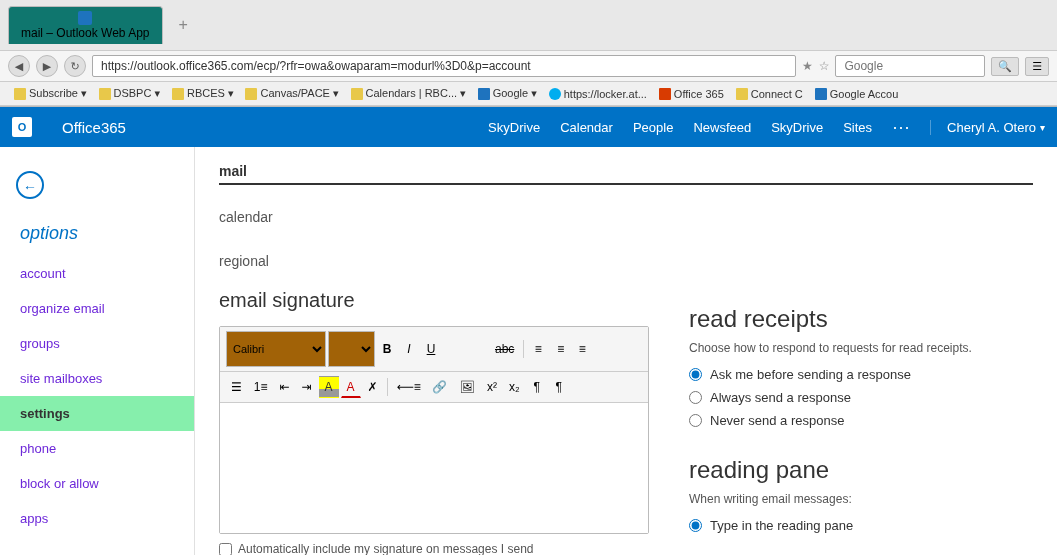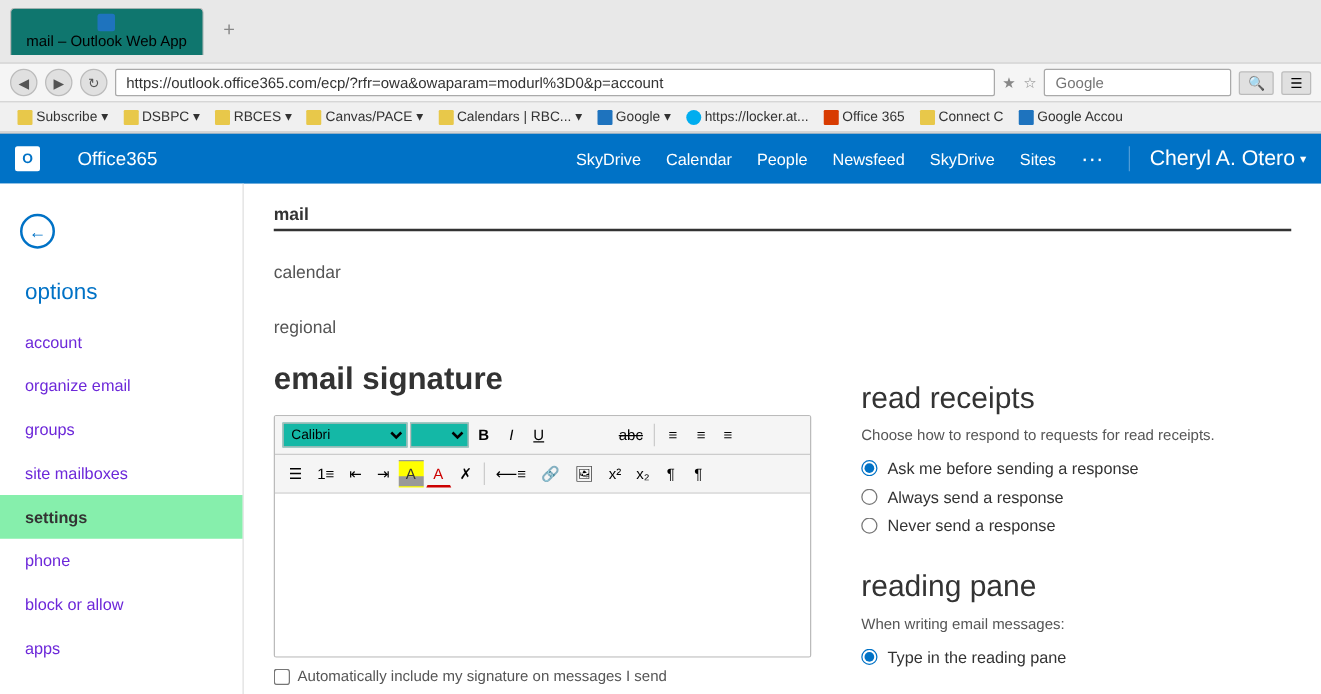--- a/index.html
+++ b/index.html
@@ -28,46 +28,46 @@
 
     
     .o365-nav { background: #0072c6; padding: 0 12px; display: flex; align-items: center; height: 40px; }
     .o365-logo { display: flex; align-items: center; gap: 6px; margin-right: auto; }
     .o365-logo-icon { width: 20px; height: 20px; background: #fff; border-radius: 2px; display: flex; align-items: center; justify-content: center; }
     .o365-logo-icon span { color: #0072c6; font-size: 11px; font-weight: bold; }
     .o365-logo-text { color: #fff; font-size: 15px; font-weight: 300; margin-left: 24px; }
     .o365-nav-links { display: flex; align-items: center; gap: 20px; }
     .o365-nav-link { color: #fff; font-size: 13px; cursor: pointer; text-decoration: none; }
     .o365-dots { color: #fff; font-size: 18px; cursor: pointer; }
-    .o365-user { color: #fff; font-size: 17px; margin-left: 20px; cursor: pointer; border-left: 1px solid rgba(255,255,255,0.3); padding-left: 16px; }
+    .o365-user { color: #fff; font-size: 13px; margin-left: 20px; cursor: pointer; border-left: 1px solid rgba(255,255,255,0.3); padding-left: 16px; }
 
     
     .main-content { display: flex; background: #fff; min-height: 420px; }
 
     
     .sidebar { width: 195px; background: #fff; padding: 16px 0; border-right: 1px solid #e0e0e0; }
     .sidebar-back { display: flex; align-items: center; padding: 8px 16px; cursor: pointer; margin-bottom: 8px; }
     .back-icon { width: 28px; height: 28px; border: 2px solid #0072c6; border-radius: 50%; display: flex; align-items: center; justify-content: center; color: #0072c6; font-size: 14px; }
-    .sidebar-section-title { color: #0072c6; font-size: 18px; font-weight: 300; padding: 8px 20px 12px; }
+    .sidebar-section-title { color: #0072c6; font-size: 18px; font-weight: 300; padding: 8px 20px 12px; font-style: italic; }
     .sidebar-item { padding: 10px 20px; color: #6d28d9; cursor: pointer; font-size: 13px; }
     .sidebar-item.active { background: #86efac; font-weight: 600; color: #333; }
 
     
     .content-area { flex: 1; padding: 16px 24px; }
     
     
     .sub-tabs { display: flex; gap: 24px; margin-bottom: 16px; border-bottom: none; flex-direction: column; }
     .sub-tab { font-size: 14px; color: #555; cursor: pointer; padding-bottom: 4px; }
     .sub-tab.active { color: #333; font-weight: 600; border-bottom: 2px solid #333; }
 
     
-    .section-title { font-size: 25px; font-weight: 700; color: #333; margin-bottom: 14px; }
+    .section-title { font-size: 20px; font-weight: 400; color: #333; margin-bottom: 14px; }
     .signature-editor { border: 1px solid #bbb; border-radius: 2px; width: 430px; }
     .editor-toolbar { background: #f5f5f5; border-bottom: 1px solid #ccc; padding: 4px 6px; display: flex; flex-wrap: wrap; gap: 2px; align-items: center; }
-    .tb-select { border: 1px solid #bbb; background: #14b8a6; font-size: 11px; padding: 1px 2px; height: 20px; }
+    .tb-select { border: 1px solid #bbb; background: #a16207; font-size: 11px; padding: 1px 2px; height: 36px; }
     .tb-btn { border: 1px solid transparent; background: none; padding: 1px 4px; cursor: pointer; font-size: 12px; min-width: 20px; height: 22px; display: inline-flex; align-items: center; justify-content: center; }
     .tb-btn.bold { font-weight: bold; }
     .tb-btn.italic { font-style: italic; }
     .tb-btn.underline { text-decoration: underline; }
     .tb-btn.strikethrough { text-decoration: line-through; margin-left: 47px; }
     .tb-separator { width: 1px; background: #ccc; height: 18px; margin: 0 2px; }
     .editor-body { min-height: 130px; padding: 8px; background: #fff; }
 
     .signature-checkbox-row { display: flex; align-items: center; gap: 6px; margin-top: 8px; font-size: 12px; color: #555; }
 

